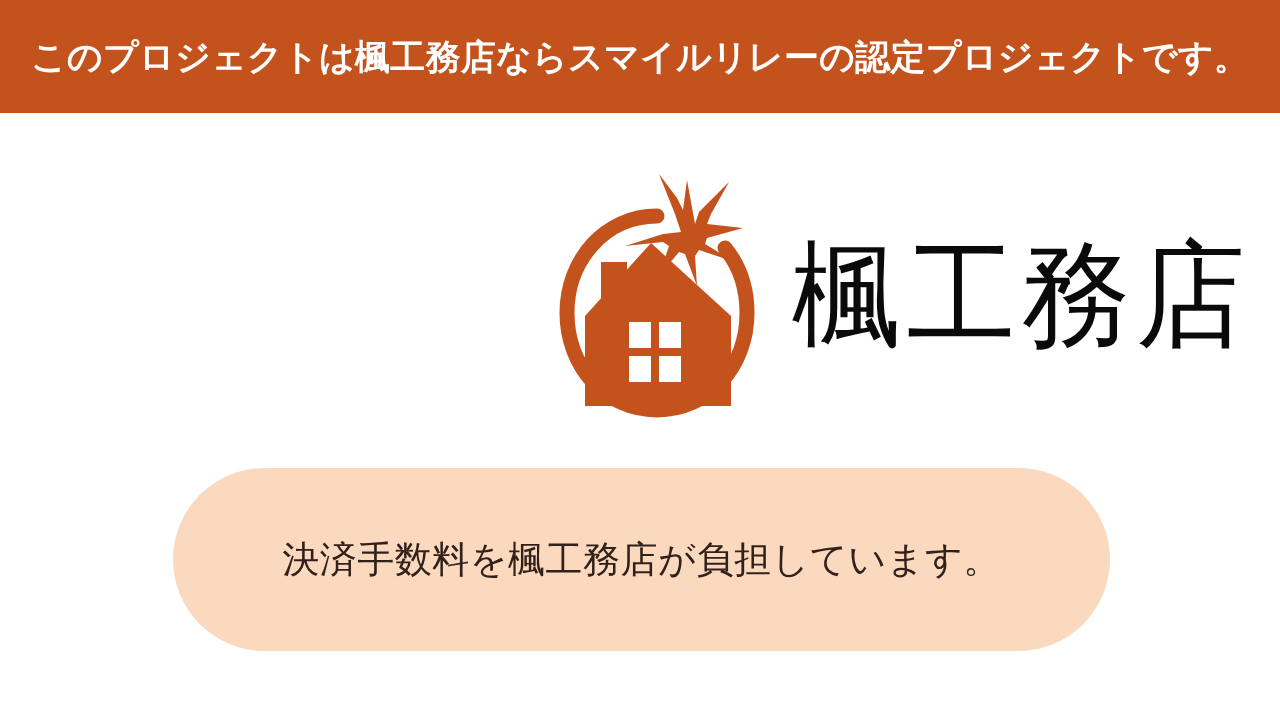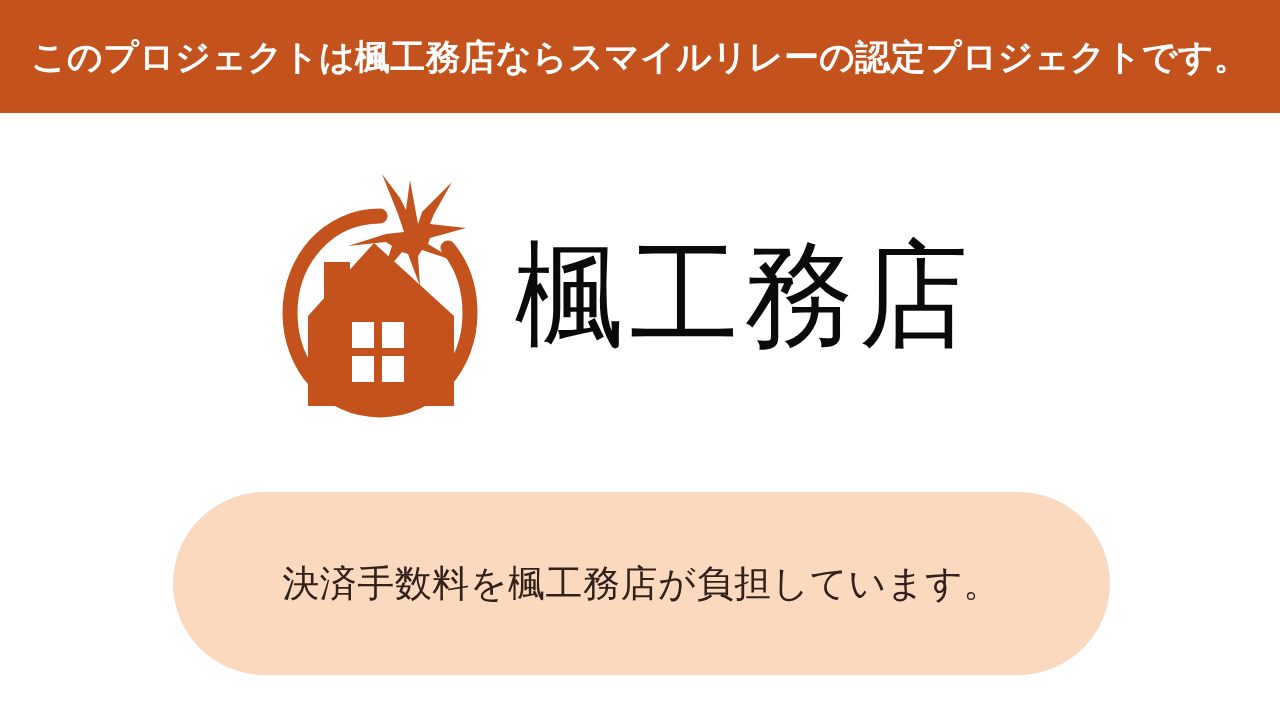--- a/index.html
+++ b/index.html
@@ -47,21 +47,21 @@
 
   
   #logo-block {
     position: absolute;
     left: 0;
     top: 113px;
     width: 1280px;
     height: 380px;
     display: flex;
     align-items: center;
-    justify-content: center;
+    justify-content: flex-end;
   }
   #logo-inner {
     display: flex;
     align-items: center;
     gap: 32px;
     transform: translateY(-8px);
   }
   #logo-mark {
     width: 205px;
     height: 250px;
@@ -76,21 +76,21 @@
     white-space: nowrap;
     font-family: "DejaVu Sans", "Liberation Sans", sans-serif;
     transform: scaleX(0.94);
     transform-origin: left center;
   }
 
   
   #callout {
     position: absolute;
     left: 173px;
-    top: 492px;
+    top: 468px;
     width: 937px;
     height: 183px;
     background: #fad9bf;
     border-radius: 92px;
     display: flex;
     flex-direction: column;
     align-items: center;
     justify-content: center;
     box-sizing: border-box;
   }

